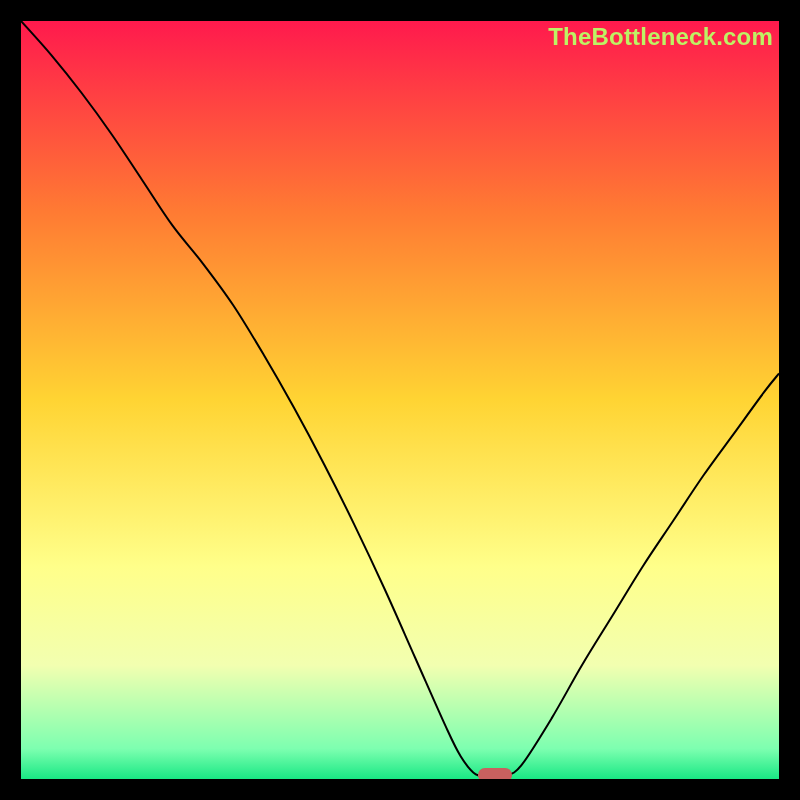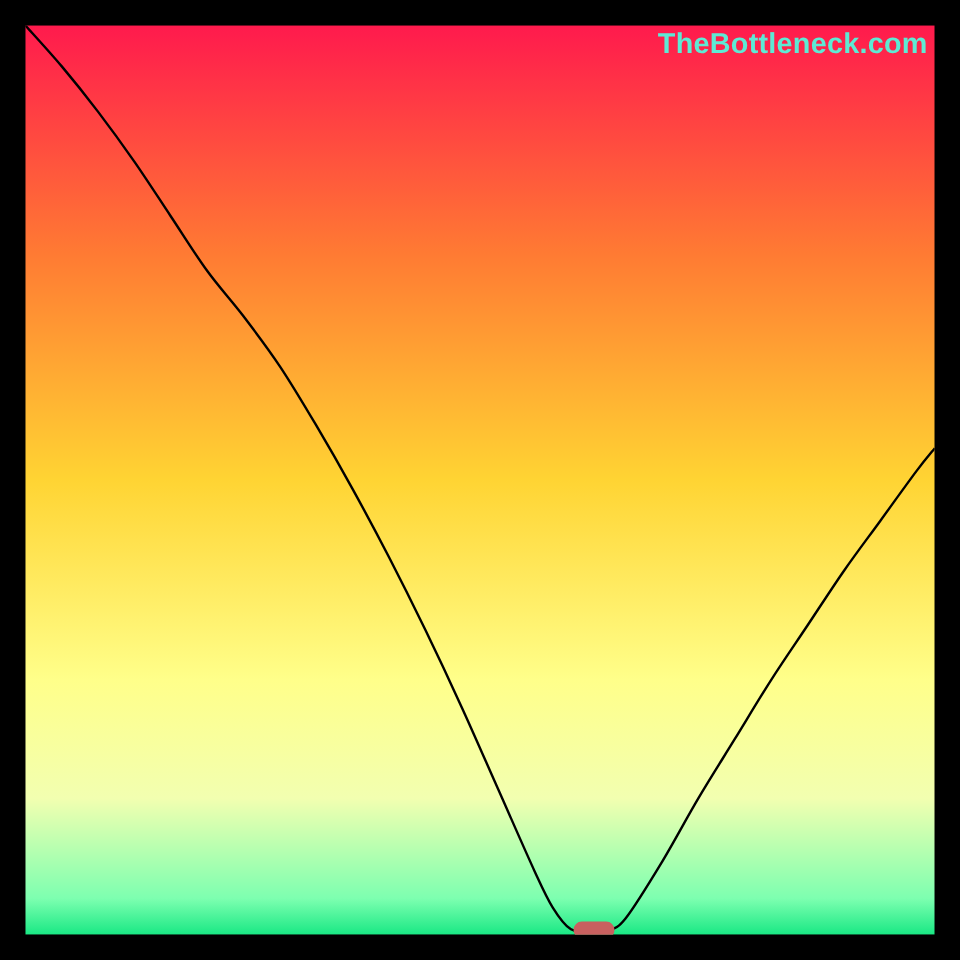--- a/index.html
+++ b/index.html
@@ -26,21 +26,21 @@
     height: 758px;
     overflow: hidden;
   }
   .watermark {
     position: absolute;
     top: 2px;
     right: 6px;
     font-family: Arial, Helvetica, sans-serif;
     font-size: 24px;
     font-weight: bold;
-    color: #5eead4;
+    color: #bef264;
     letter-spacing: 0.2px;
     user-select: none;
   }
   svg {
     position: absolute;
     left: 0;
     top: 0;
   }
   .marker {
     position: absolute;

